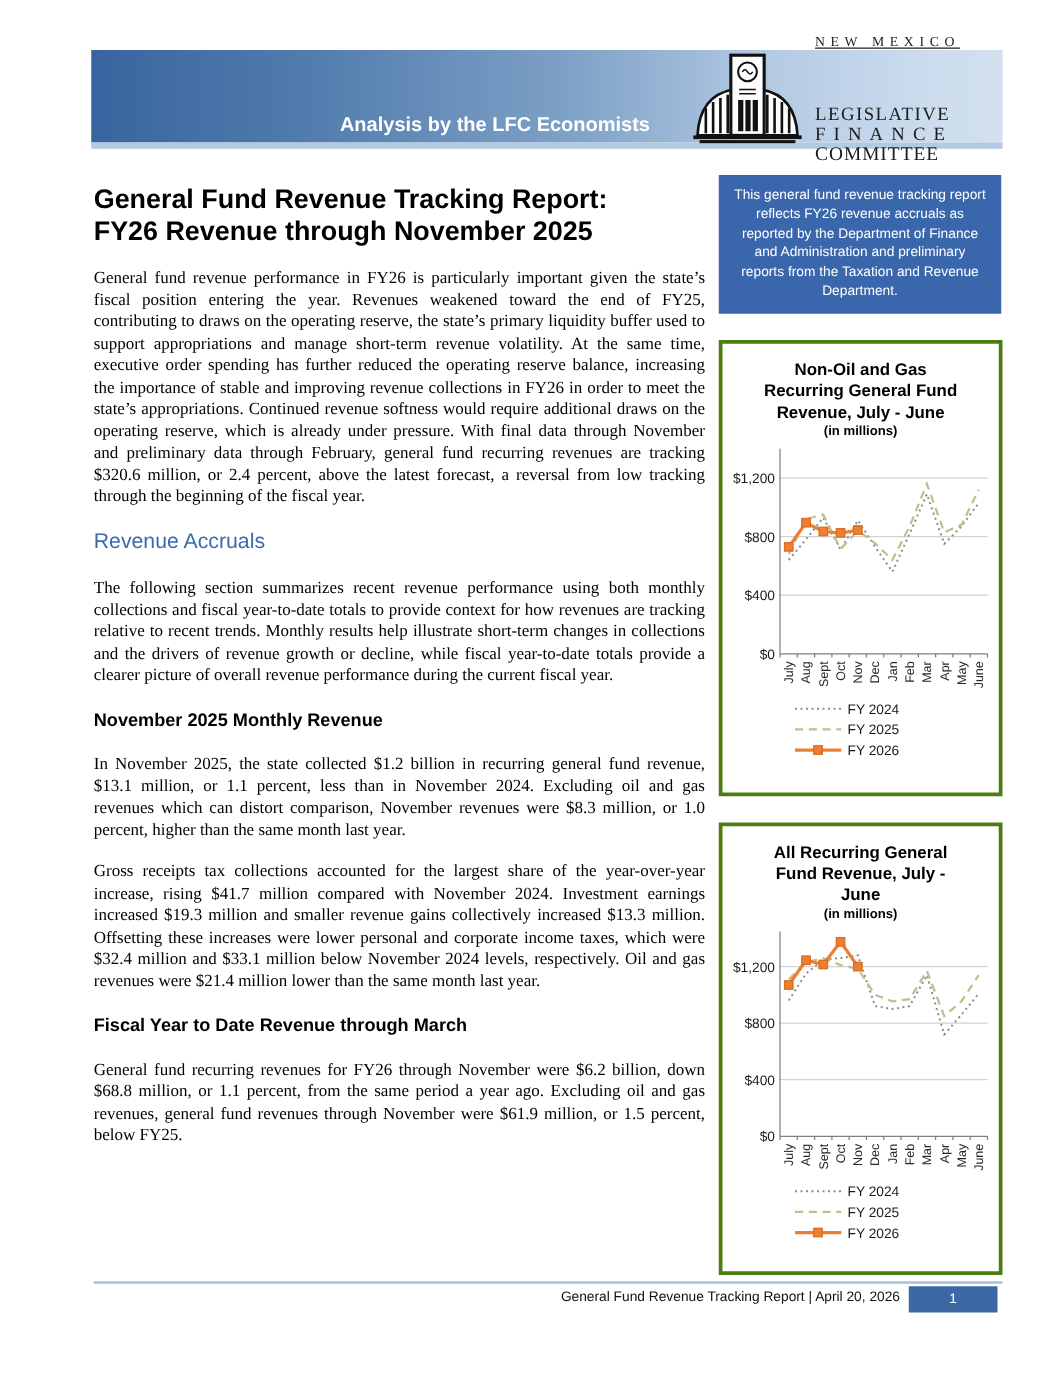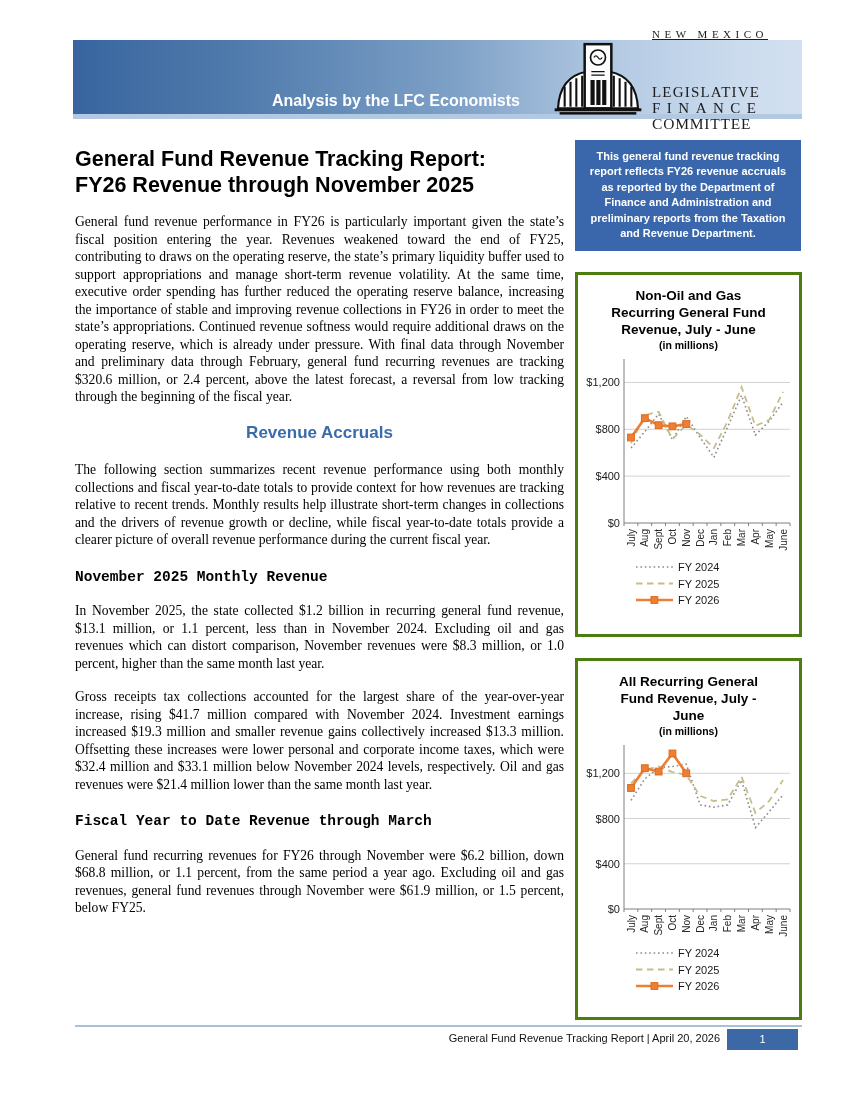--- a/index.html
+++ b/index.html
@@ -15,26 +15,26 @@
   .logo { position:absolute; right:2px; top:2px; width:252px; height:75px; display:flex; align-items:center; }
   .logo-text { font-family:"Liberation Serif", serif; color:#1c1c1c; margin-left:4px; }
   .logo-text .l1 { font-size:11px; letter-spacing:4.5px; margin-bottom:4px;text-decoration:underline; }
   .logo-text .l2 { font-size:15px; letter-spacing:1.2px; line-height:16px;margin-top:44px; }
   .logo-text .l3 { font-size:15px; letter-spacing:6.5px; line-height:16px; }
   .logo-text .l4 { font-size:15.5px; letter-spacing:.8px; line-height:16px; }
 
   
   .report-title { position:absolute; left:75px; top:146px; width:490px; font-size:21.5px; font-weight:bold; line-height:26px; color:#000; }
   .callout { position:absolute; left:575px; top:140px; width:226px; background:#3a67ac; color:#fff;
-    font-size:11px; line-height:15.4px; text-align:center; padding:9px 10px 10px;font-weight:bold; }
+    font-size:11px; line-height:15.4px; text-align:center; padding:9px 10px 10px; }
   .body-col { position:absolute; left:75px; top:213px; width:489px; font-family:"Liberation Serif", serif;
     font-size:13.6px; line-height:17.5px; color:#000; text-align:justify; }
   .body-col p { margin:0 0 16px; }
-  .h-blue { font-family:"Liberation Sans", sans-serif; color:#3a6cab; font-size:17px; font-weight:bold; margin:18px 0 20px; text-align:center; }
-  .h-sub { font-family:Liberation Mono, monospace; color:#000; font-size:14.5px; font-weight:bold; margin:20px 0 16px; text-align:left; }
+  .h-blue { font-family:"Liberation Sans", sans-serif; color:#3a6cab; font-size:17px; font-weight:normal; margin:18px 0 20px; text-align:left; }
+  .h-sub { font-family:Liberation Sans, sans-serif; color:#000; font-size:14.5px; font-weight:bold; margin:20px 0 16px; text-align:left; }
 
   
   .chart-card { position:absolute; left:575px; width:227px; background:#fff; border:3px solid #4d7c0f; text-align:center; }
   .card-1 { top:272px; height:365px; }
   .card-2 { top:620px; height:362px;margin-top:38px; }
   .chart-title { font-size:13.5px; font-weight:bold; line-height:17px; margin:12px 6px 1px; }
   .chart-sub { font-size:10.5px; font-weight:bold; margin-bottom:2px; }
   .chart-svg { display:block; }
 
   

